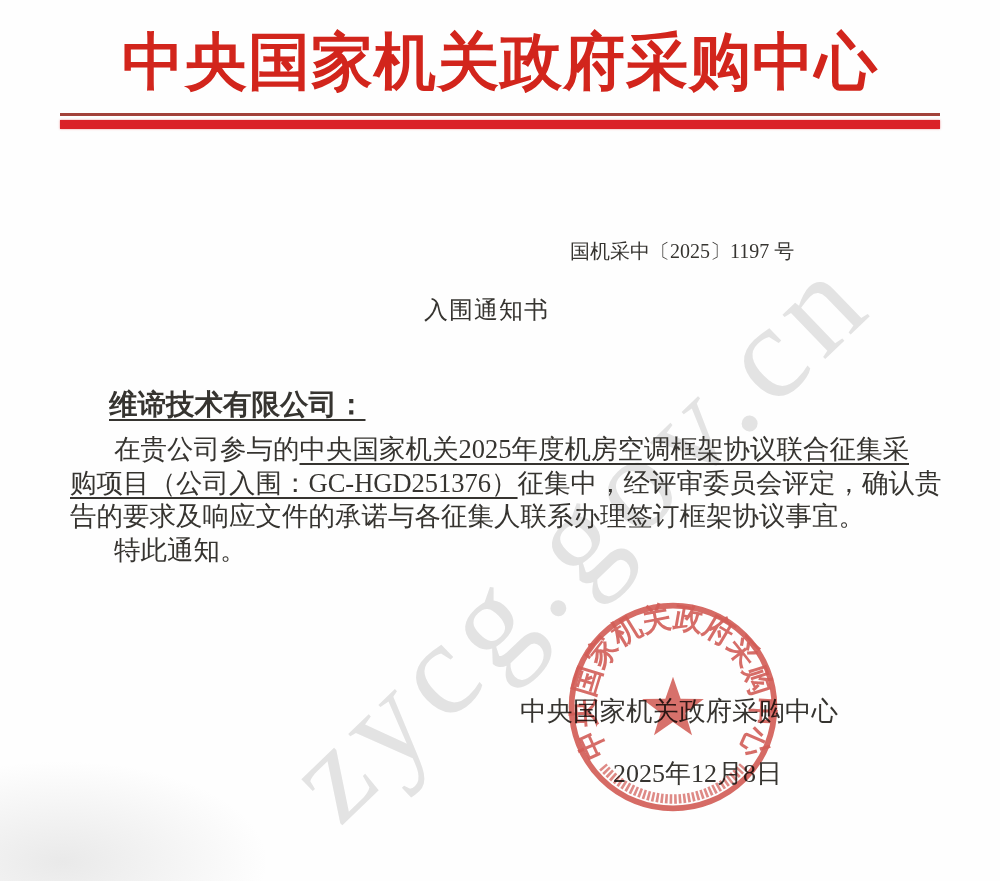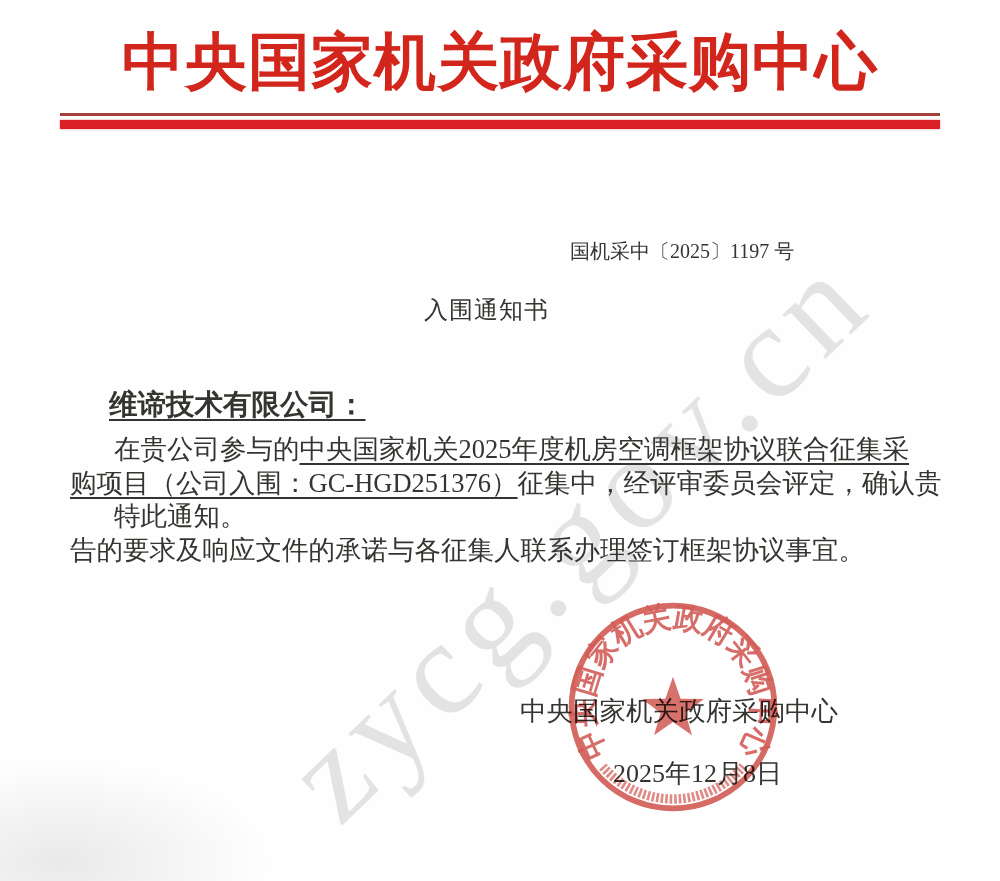--- a/index.html
+++ b/index.html
@@ -91,22 +91,22 @@
 
     <div class="doc-number">国机采中〔2025〕1197 号</div>
 
     <div class="doc-title">入围通知书</div>
 
     <div class="addressee">维谛技术有限公司：</div>
 
     <div class="body-lines">
       <div class="body-line indent"><span>在贵公司参与的</span><span class="u">中央国家机关2025年度机房空调框架协议联合征集采</span></div>
       <div class="body-line"><span class="u">购项目（公司入围：GC-HGD251376）</span><span>征集中，经评审委员会评定，确认贵</span></div>
+      <div class="body-line">告的要求及响应文件的承诺与各征集人联系办理签订框架协议事宜。</div>
       <div class="body-line indent">特此通知。</div>
-      <div class="body-line">告的要求及响应文件的承诺与各征集人联系办理签订框架协议事宜。</div>
     </div>
 
     <div class="signature">中央国家机关政府采购中心</div>
     <div class="sign-date">2025年12月8日</div>
   </div>
 
   <svg class="seal" viewBox="0 0 220 220" aria-hidden="true">
     <circle cx="110" cy="110" r="97" fill="none" stroke="var(--seal_red,#cc453e)" stroke-width="5.5" stroke-opacity="0.92"></circle>
     <path id="sealArc" d="M 47.7,153.6 A 76,76 0 1 1 172.3,153.6" fill="none"></path>
     <text font-size="29" fill="var(--seal_red,#cc453e)" fill-opacity="0.9"><textPath href="#sealArc" startOffset="0" textLength="330" lengthAdjust="spacingAndGlyphs">中央国家机关政府采购中心</textPath></text>

